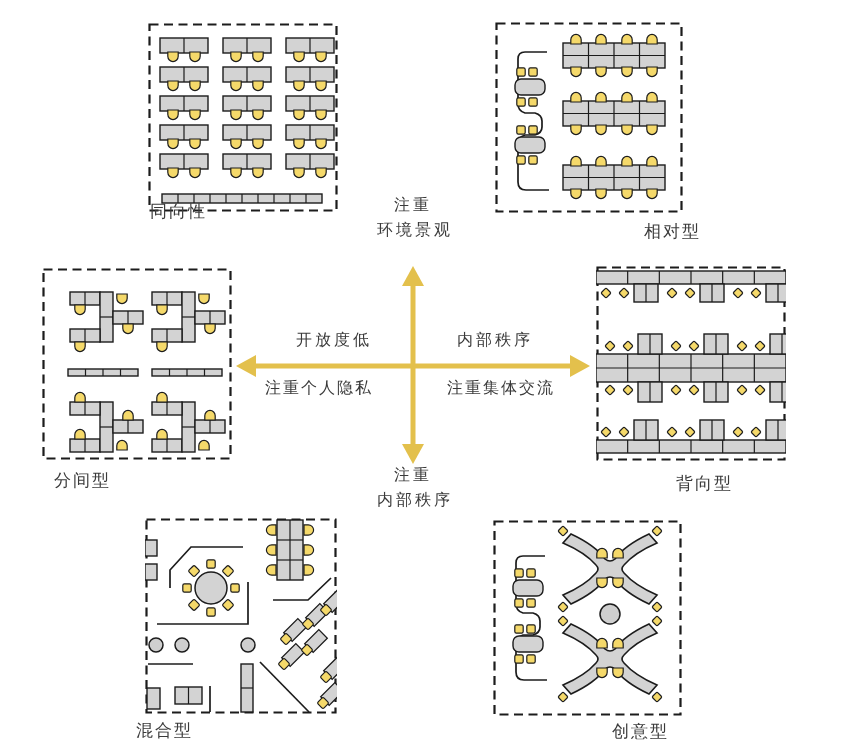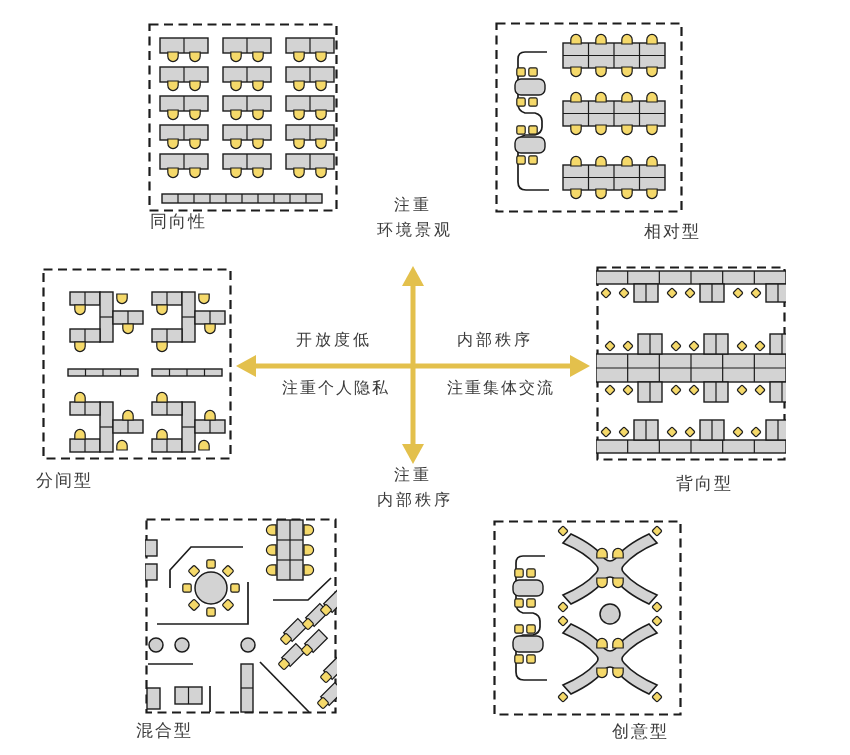--- a/index.html
+++ b/index.html
@@ -358,38 +358,38 @@
       <rect x="-3.6" y="-3.6" width="7.2" height="7.2" rx="1.4" transform="translate(164,101) rotate(45)" fill="#f5d96a" stroke="#1c1c1c" stroke-width="1.2"></rect>
       <rect x="-3.6" y="-3.6" width="7.2" height="7.2" rx="1.4" transform="translate(70,177) rotate(45)" fill="#f5d96a" stroke="#1c1c1c" stroke-width="1.2"></rect>
       <rect x="-3.6" y="-3.6" width="7.2" height="7.2" rx="1.4" transform="translate(164,177) rotate(45)" fill="#f5d96a" stroke="#1c1c1c" stroke-width="1.2"></rect>
       <path d="M-5.2,0 L5.2,0 L5.2,4.2 A5.2,5.4 0 0 1 -5.2,4.2 Z" transform="translate(109,128) rotate(180)" fill="#f5d96a" stroke="#1c1c1c" stroke-width="1.2"></path>
       <path d="M-5.2,0 L5.2,0 L5.2,4.2 A5.2,5.4 0 0 1 -5.2,4.2 Z" transform="translate(125,128) rotate(180)" fill="#f5d96a" stroke="#1c1c1c" stroke-width="1.2"></path>
       <path d="M-5.2,0 L5.2,0 L5.2,4.2 A5.2,5.4 0 0 1 -5.2,4.2 Z" transform="translate(109,148) rotate(0)" fill="#f5d96a" stroke="#1c1c1c" stroke-width="1.2"></path>
       <path d="M-5.2,0 L5.2,0 L5.2,4.2 A5.2,5.4 0 0 1 -5.2,4.2 Z" transform="translate(125,148) rotate(0)" fill="#f5d96a" stroke="#1c1c1c" stroke-width="1.2"></path>
       <circle cx="117" cy="94" r="10" fill="#cfcfcf" stroke="#1c1c1c" stroke-width="1.5"></circle>
     </svg>
 
-  <div class="plan-label" style="left:150px;top:210px">同向性</div>
+  <div class="plan-label" style="left:150px;top:200px">同向性</div>
   <div class="plan-label" style="left:644px;top:220px">相对型</div>
-  <div class="plan-label" style="left:36px;top:469px">分间型</div>
+  <div class="plan-label" style="left:54px;top:469px">分间型</div>
   <div class="plan-label" style="left:676px;top:472px">背向型</div>
   <div class="plan-label" style="left:136px;top:719px">混合型</div>
   <div class="plan-label" style="left:612px;top:720px">创意型</div>
 
   <svg id="arrows" width="850" height="755">
       <line x1="413" y1="282" x2="413" y2="448" stroke="#e3c04c" stroke-width="5"></line>
       <polygon points="413,266 402,286 424,286" fill="#e3c04c"></polygon>
       <polygon points="413,464 402,444 424,444" fill="#e3c04c"></polygon>
       <line x1="252" y1="366" x2="578" y2="366" stroke="#e3c04c" stroke-width="5"></line>
       <polygon points="236,366 256,355 256,377" fill="#e3c04c"></polygon>
       <polygon points="590,366 570,355 570,377" fill="#e3c04c"></polygon>
     </svg>
 
   <div class="axis-label" style="left:413px;top:195px">注重</div>
   <div class="axis-label" style="left:415px;top:220px">环境景观</div>
   <div class="axis-label" style="left:413px;top:465px">注重</div>
   <div class="axis-label" style="left:415px;top:490px">内部秩序</div>
   <div class="axis-label" style="left:334px;top:330px">开放度低</div>
-  <div class="axis-label small-sp" style="left:336px;top:378px">注重个人隐私</div>
+  <div class="axis-label small-sp" style="left:319px;top:378px">注重个人隐私</div>
   <div class="axis-label" style="left:495px;top:330px">内部秩序</div>
   <div class="axis-label small-sp" style="left:501px;top:378px">注重集体交流</div>
 
 </div>
 
 </body></html>

